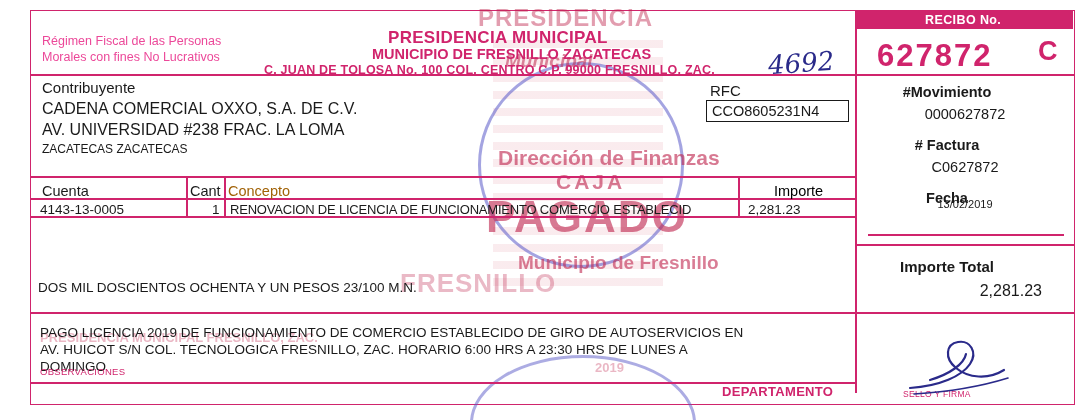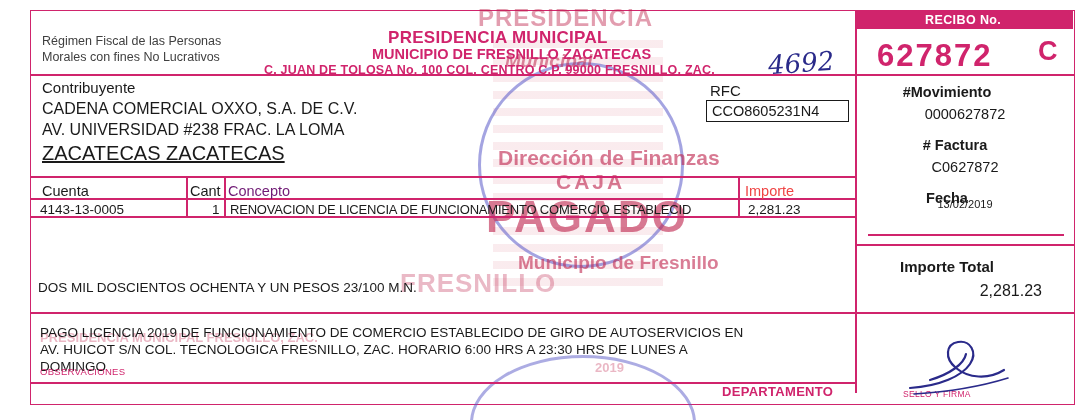--- a/index.html
+++ b/index.html
@@ -51,21 +51,21 @@
     position: absolute;
     white-space: nowrap;
   }
 
   
   .regimen {
     left: 42px;
     top: 33px;
     font-size: 12.5px;
     line-height: 16px;
-    color: #404040;
+    color: #ec4899;
     white-space: normal;
     width: 220px;
   }
   .pres-title {
     left: 388px;
     top: 28px;
     font-size: 17px;
     font-weight: bold;
     letter-spacing: .3px;
     color: #d0246c;
@@ -123,21 +123,21 @@
     top: 36px;
     font-size: 27px;
     font-weight: bold;
     color: #d0246c;
   }
 
   
   .contrib-label { left: 42px; top: 79px; font-size: 15px; color: #1a1a1a; }
   .contrib-l1 { left: 42px; top: 100px; font-size: 16px; color: #1a1a1a; }
   .contrib-l2 { left: 42px; top: 121px; font-size: 16px; color: #1a1a1a; }
-  .contrib-l3 { left: 42px; top: 142px; font-size: 20px; color: #1a1a1a; text-decoration: underline; }
+  .contrib-l3 { left: 42px; top: 142px; font-size: 12px; color: #1a1a1a; }
 
   .rfc-label { left: 710px; top: 82px; font-size: 15px; color: #1a1a1a; }
   .rfc-box {
     position: absolute;
     left: 706px;
     top: 100px;
     width: 143px;
     height: 22px;
     border: 1px solid #1a1a1a;
     box-sizing: border-box;
@@ -164,38 +164,38 @@
   }
   .rcol-val {
     width: 216px;
     left: 857px;
     text-align: center;
     font-size: 14.5px;
     color: #1a1a1a;
   }
   .lbl-mov { top: 84px; }
   .val-mov { top: 106px; }
-  .lbl-fact { top: 137px; padding-left: 8px; }
+  .lbl-fact { top: 137px; }
   .val-fact { top: 159px; }
   .lbl-fecha { top: 190px; }
   .val-fecha { top: 198px; font-size: 11px; }
   .lbl-total { top: 258px; font-size: 15px; }
   .val-total {
     top: 282px;
     font-size: 16px;
     text-align: right;
     width: 185px;
     left: 857px;
   }
 
   
   .col-cuenta { left: 42px; top: 183px; font-size: 14.5px; color: #1a1a1a; }
   .col-cant { left: 190px; top: 183px; font-size: 14.5px; color: #1a1a1a; }
-  .col-concepto { left: 228px; top: 183px; font-size: 14.5px; color: #701a75; }
-  .col-importe { left: 745px; top: 183px; font-size: 14.5px; color: #ef4444; }
+  .col-concepto { left: 228px; top: 183px; font-size: 14.5px; color: #a16207; }
+  .col-importe { left: 774px; top: 183px; font-size: 14.5px; color: #000000; }
 
   .it-cuenta { left: 40px; top: 202px; font-size: 13.5px; color: #1a1a1a; }
   .it-cant { left: 212px; top: 202px; font-size: 13.5px; color: #1a1a1a; }
   .it-concepto { left: 230px; top: 202px; font-size: 13px; color: #1a1a1a; letter-spacing: -.2px; }
   .it-importe { left: 748px; top: 202px; font-size: 13.5px; color: #1a1a1a; }
 
   
   .tv {
     position: absolute;
     background: #d0246c;

